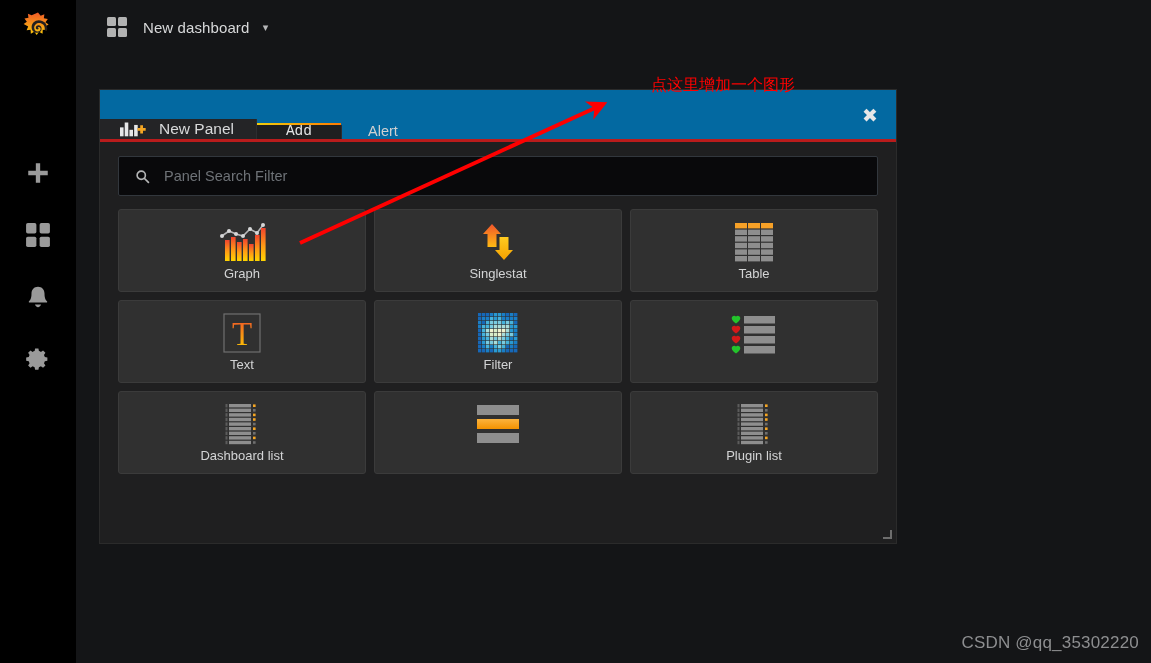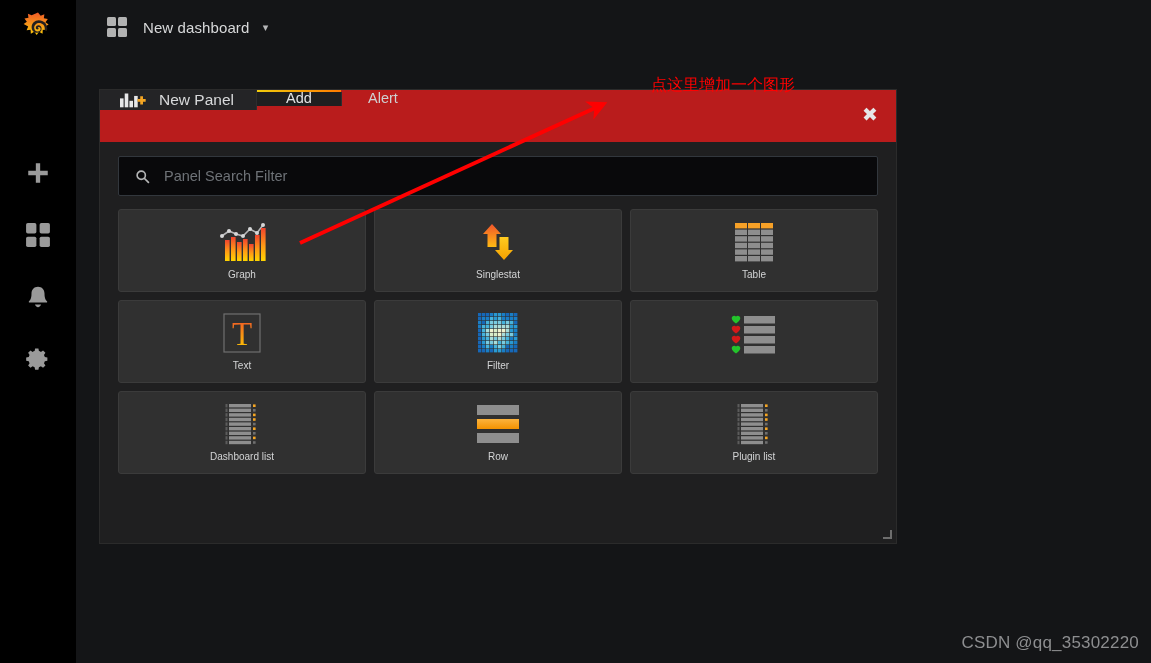--- a/index.html
+++ b/index.html
@@ -47,40 +47,40 @@
 
   
   .add-panel {
     position: absolute; left: 100px; top: 90px;
     width: 796px; height: 453px;
     background: #1f1f20;
     box-shadow: 0 0 0 1px #2b2b2b;
   }
   .tabbar {
     position: relative; height: 52px;
-    background: #b91c1c;
-    border-bottom: 5px solid #b91c1c;
-    display: flex; align-items: flex-start;
+    background: #0369a1;
+    border-bottom: 3px solid #b91c1c;
+    display: flex; align-items: flex-end;
   }
   .tab-title {
     display: flex; align-items: center; gap: 13px;
     padding: 0 22px 0 20px;
     background: #242426;
     border-right: 1px solid #2d2d2f;
   }
   .tab-title-label { color: #d8d9da; font-size: 15.5px; }
   .panel-add-icon { width: 26px; height: 20px; display: block; }
   .tab {
     position: relative;
     display: flex; align-items: center; justify-content: center;
     min-width: 84px; padding: 0 16px;
     color: #cfd0d1; font-size: 14.5px;
     cursor: pointer;
   }
-  .tab.active { background: #1f1f20; color: #e3e4e5; }
+  .tab.active { background: #1f1f20; color: #e3e4e5; font-family: Liberation Mono, monospace; }
   .tab.active::before {
     content: ""; position: absolute; left: 0; right: 0; top: 0; height: 2px;
     background: linear-gradient(90deg, #f2cc0c 0%, #ff7b00 100%);
   }
   .tab.active::after {
     content: ""; position: absolute; right: -1px; top: 2px; bottom: 0; width: 1px;
     background: #2d2d2f;
   }
   .tab-close {
     position: absolute; right: 18px; top: 50%; transform: translateY(-50%);
@@ -119,21 +119,21 @@
     border: 1px solid #3b3b3b;
     border-radius: 3px;
     display: flex; flex-direction: column;
     align-items: center; justify-content: flex-start;
     padding-top: 7px;
     cursor: pointer;
   }
   .tile-icon { height: 50px; display:flex; align-items:center; justify-content:center; }
   .tile-icon svg { display: block; }
   .tile-label {
-    color: #d3d4d5; font-size: 10px; line-height: 1;
+    color: #d3d4d5; font-size: 13px; line-height: 1;
     position: absolute; bottom: 11px; left: 0; right: 0; text-align: center;
   }
 
   .resize-handle {
     position: absolute; right: 4px; bottom: 4px; width: 9px; height: 9px;
     border-right: 2px solid #6d6d6d; border-bottom: 2px solid #6d6d6d;
   }
 
   
   .anno-text {
@@ -508,21 +508,20 @@
               <linearGradient id="rowg" x1="0" y1="0" x2="0" y2="1">
                 <stop offset="0%" stop-color="#fbb33e"></stop>
                   <stop offset="100%" stop-color="#f39200"></stop>
               </linearGradient>
             </defs>
             <rect x="2" y="2" width="42" height="10" fill="#8e8e8e"></rect>
             <rect x="2" y="16" width="42" height="10" fill="url(#rowg)"></rect>
             <rect x="2" y="30" width="42" height="10" fill="#8e8e8e"></rect>
           </svg>
         </div>
-        <div class="tile-label">Row</div>
       </div>
 
       <div class="tile">
         <div class="tile-icon">
           <svg width="34" height="42" viewBox="0 0 34 42" class="listicon">
               <rect x="4" y="1" width="22" height="3.4" fill="#8e8e8e"></rect>
               <rect x="0.5" y="1" width="2" height="3.4" fill="#5c5c5c"></rect>
               <rect x="28" y="1.4" width="2.6" height="2.6" fill="#f5a623"></rect>
               <rect x="4" y="5.6" width="22" height="3.4" fill="#8e8e8e"></rect>
               <rect x="0.5" y="5.6" width="2" height="3.4" fill="#5c5c5c"></rect>

